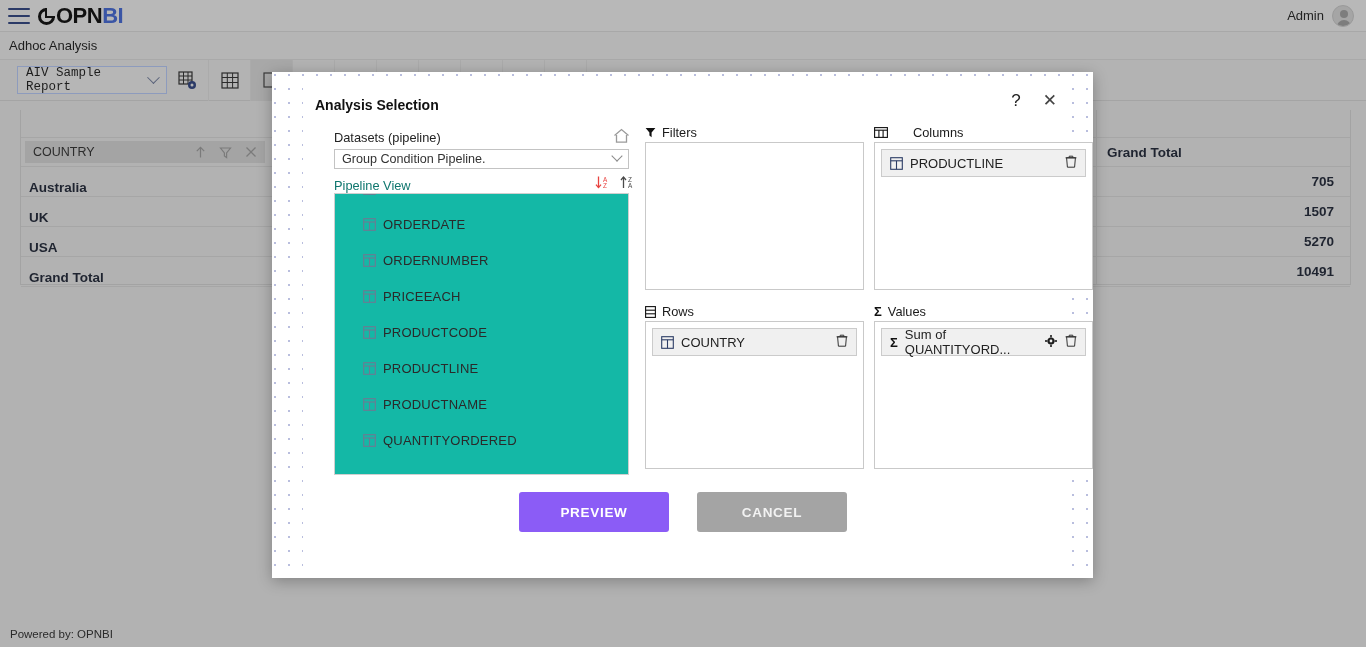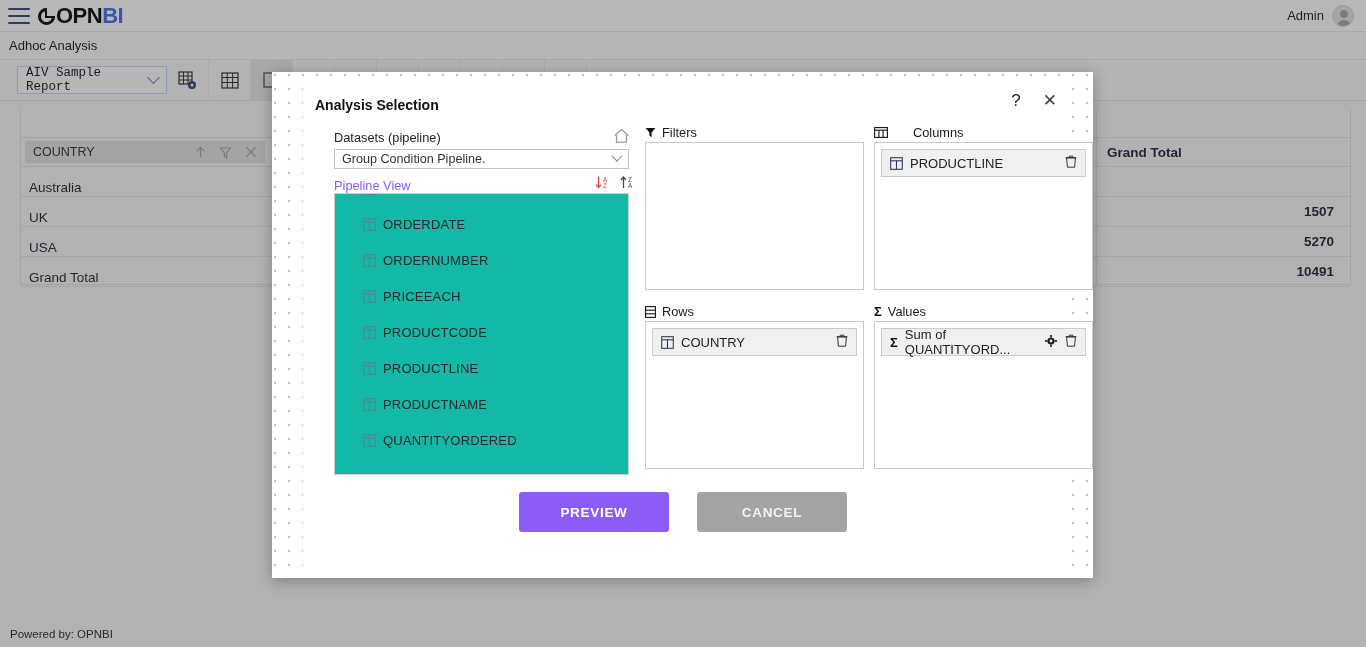--- a/index.html
+++ b/index.html
@@ -135,21 +135,21 @@
     width: 240px; height: 22px; margin-left: 4px;
     background: #a4a4a4;
     display: flex; align-items: center;
     padding: 0 8px;
     font-size: 12.5px; color: #2c2c2c;
   }
   .cell-country-head .lbl { flex: 0 0 auto; }
   .hdr-icons { margin-left: auto; display: flex; gap: 13px; align-items: center; color: #7a7a7a; }
   .cell-label {
     width: 240px; padding-left: 8px;
-    font-size: 13.5px; font-weight: normal; color: #1f2430; margin-top: 12px;
+    font-size: 13.5px; font-weight: bold; color: #1f2430; margin-top: 12px;
   }
   .cell-spacer { flex: 1; }
   .cell-grand-head {
     width: 255px; padding-left: 12px;
     font-size: 13.5px; font-weight: bold; color: #1f2430;
   }
   .cell-value {
     width: 255px; padding-right: 16px; text-align: right;
     font-size: 13.5px; font-weight: bold; color: #1f2430;
   }
@@ -208,21 +208,21 @@
     cursor: pointer;
   }
   .ds-select .chev2 {
     width: 8px; height: 8px;
     border-right: 1.3px solid #8a8a8a;
     border-bottom: 1.3px solid #8a8a8a;
     transform: rotate(45deg); position: relative; top: -3px;
   }
   .pv-label {
     position: absolute; left: 31px; top: 94px;
-    font-size: 12.8px; color: #8b5cf6;
+    font-size: 12.8px; color: #0f766e;
   }
   .sort-icons {
     position: absolute; left: 292px; top: 91px;
     display: flex; gap: 8px; align-items: flex-start;
   }
   .sort-az, .sort-za { cursor: pointer; }
   .pv-list {
     position: absolute; left: 31px; top: 109px;
     width: 295px; height: 282px;
     border: 1px solid #cfcfcf; background: #14b8a6;
@@ -401,20 +401,21 @@
           </svg>
         </span>
       </div>
       <div class="cell-spacer"></div>
       <div class="cell-grand-head">Grand Total</div>
     </div>
 
     <div class="grid-row">
       <div class="cell-label">Australia</div>
       <div class="cell-spacer"></div>
+      <div class="cell-value">705</div>
     </div>
     <div class="grid-row">
       <div class="cell-label">UK</div>
       <div class="cell-spacer"></div>
       <div class="cell-value">1507</div>
     </div>
     <div class="grid-row">
       <div class="cell-label">USA</div>
       <div class="cell-spacer"></div>
       <div class="cell-value">5270</div>

